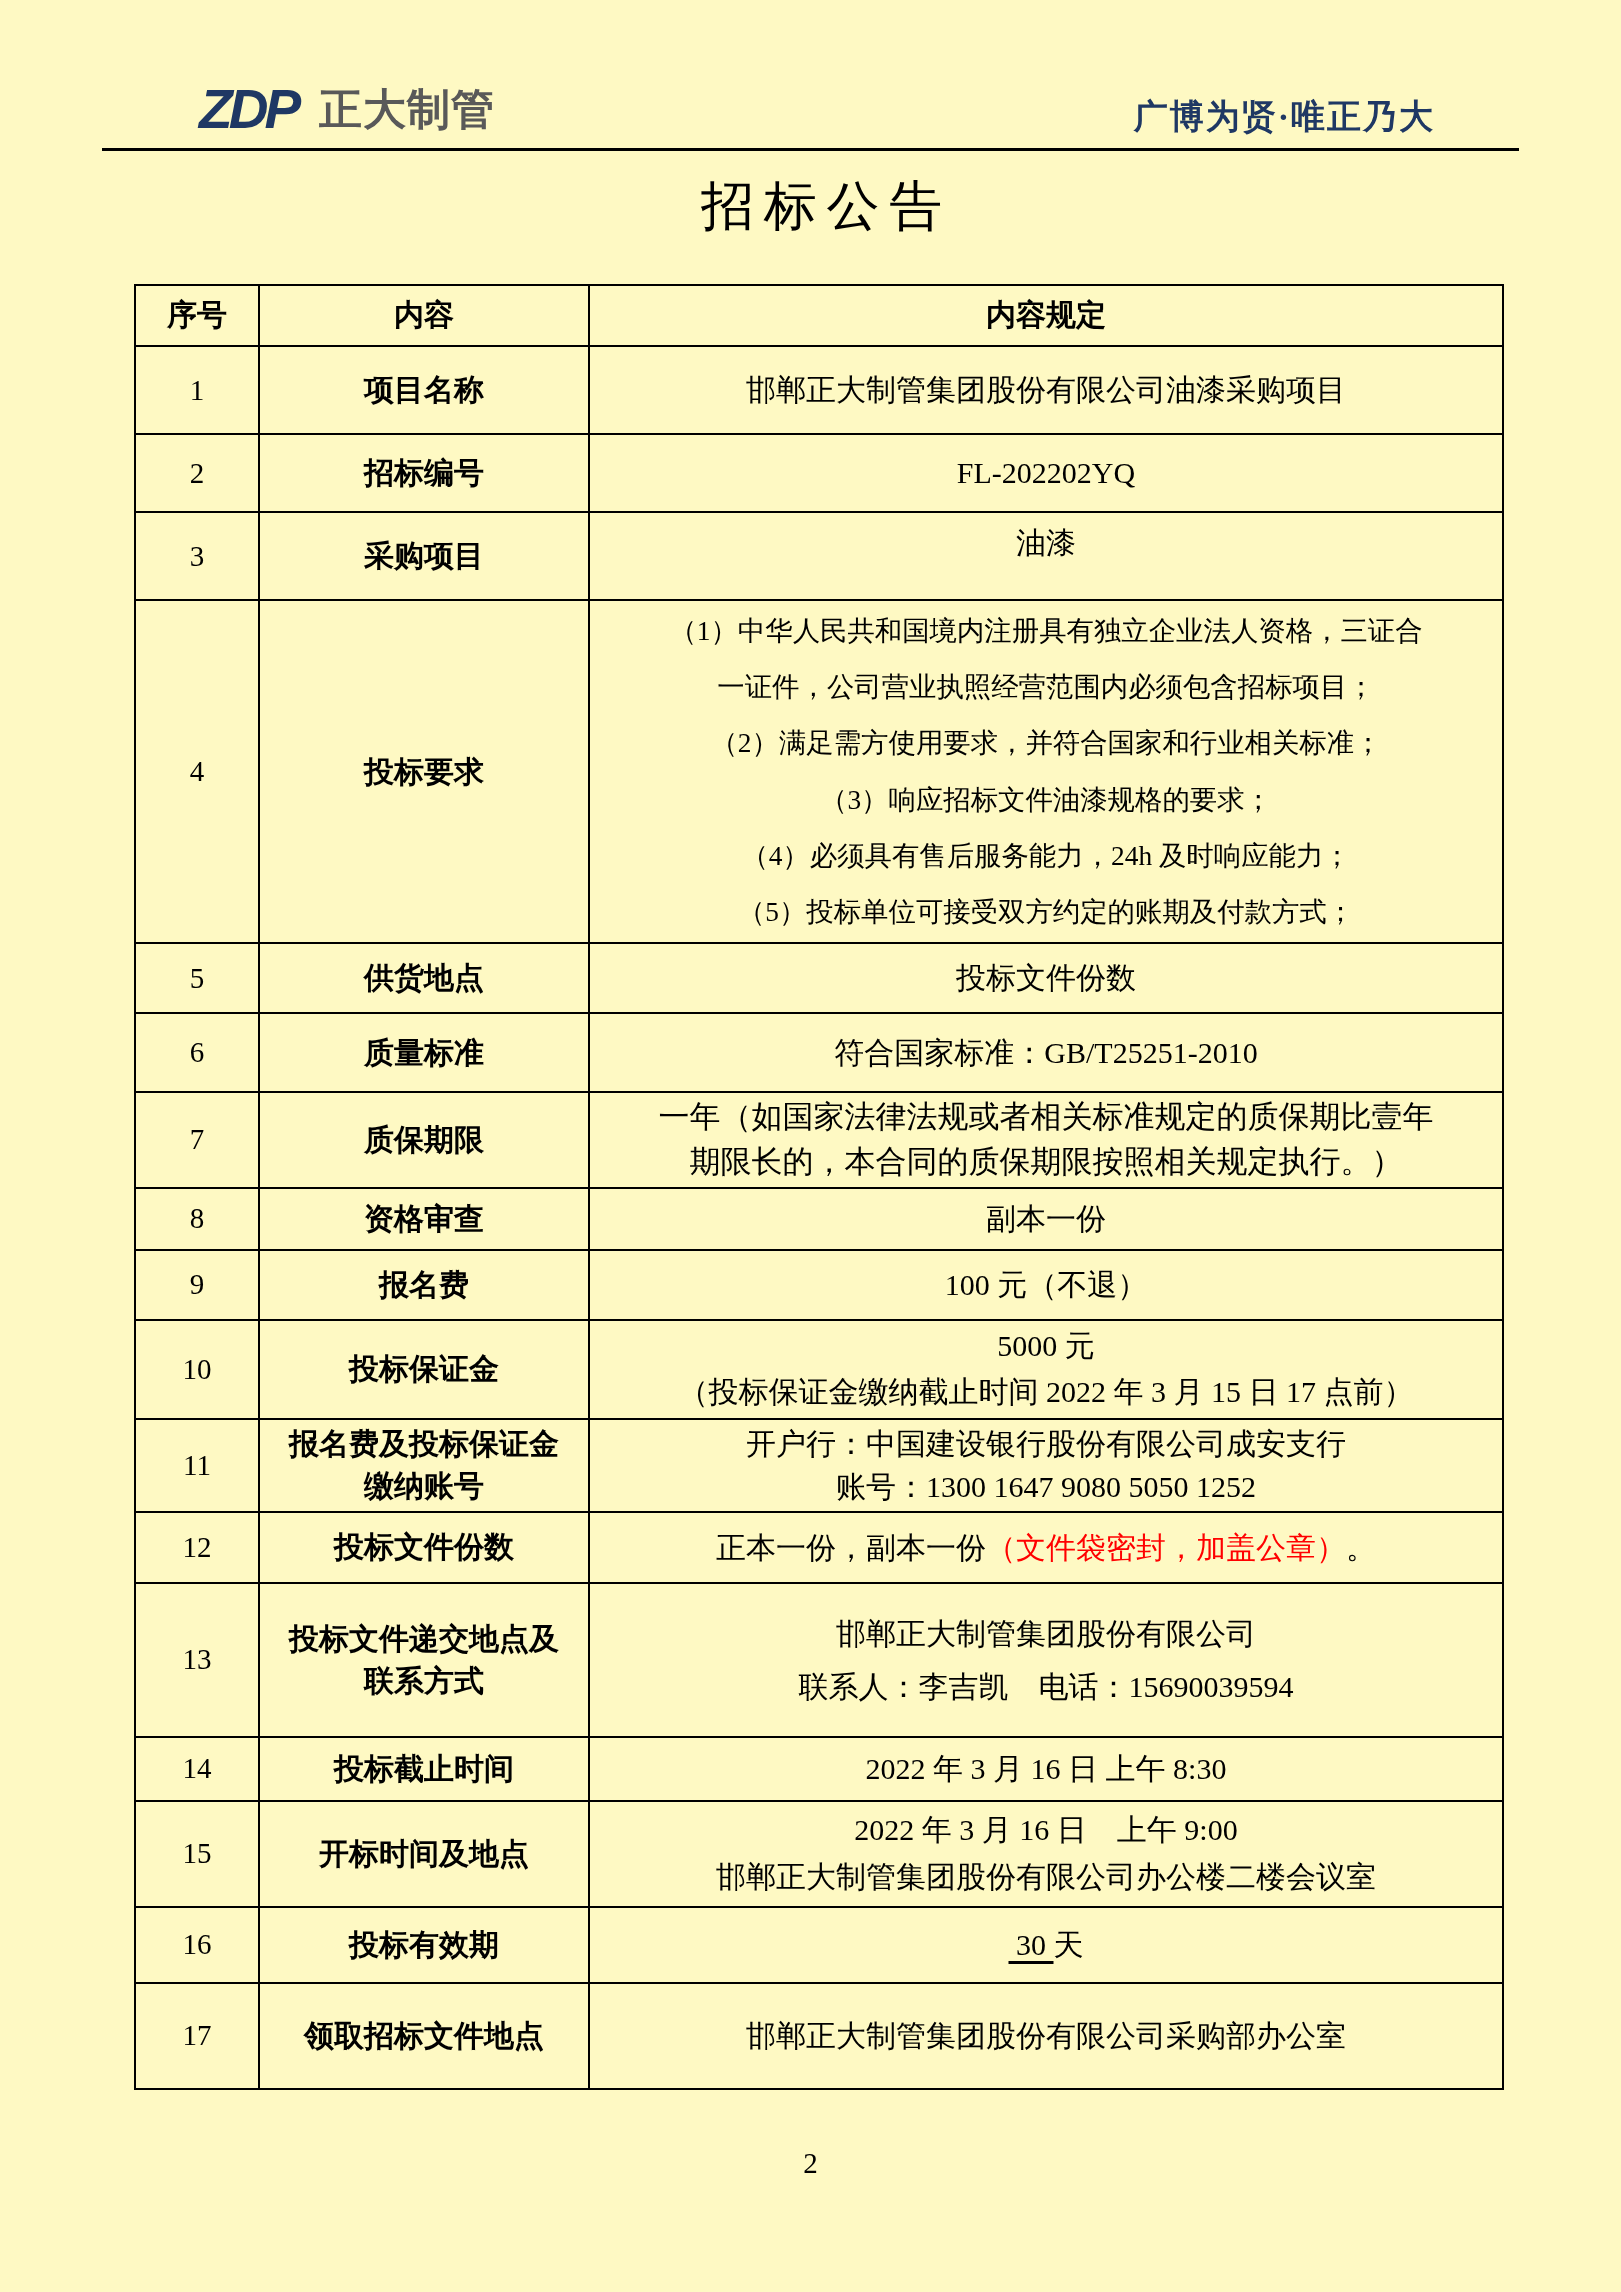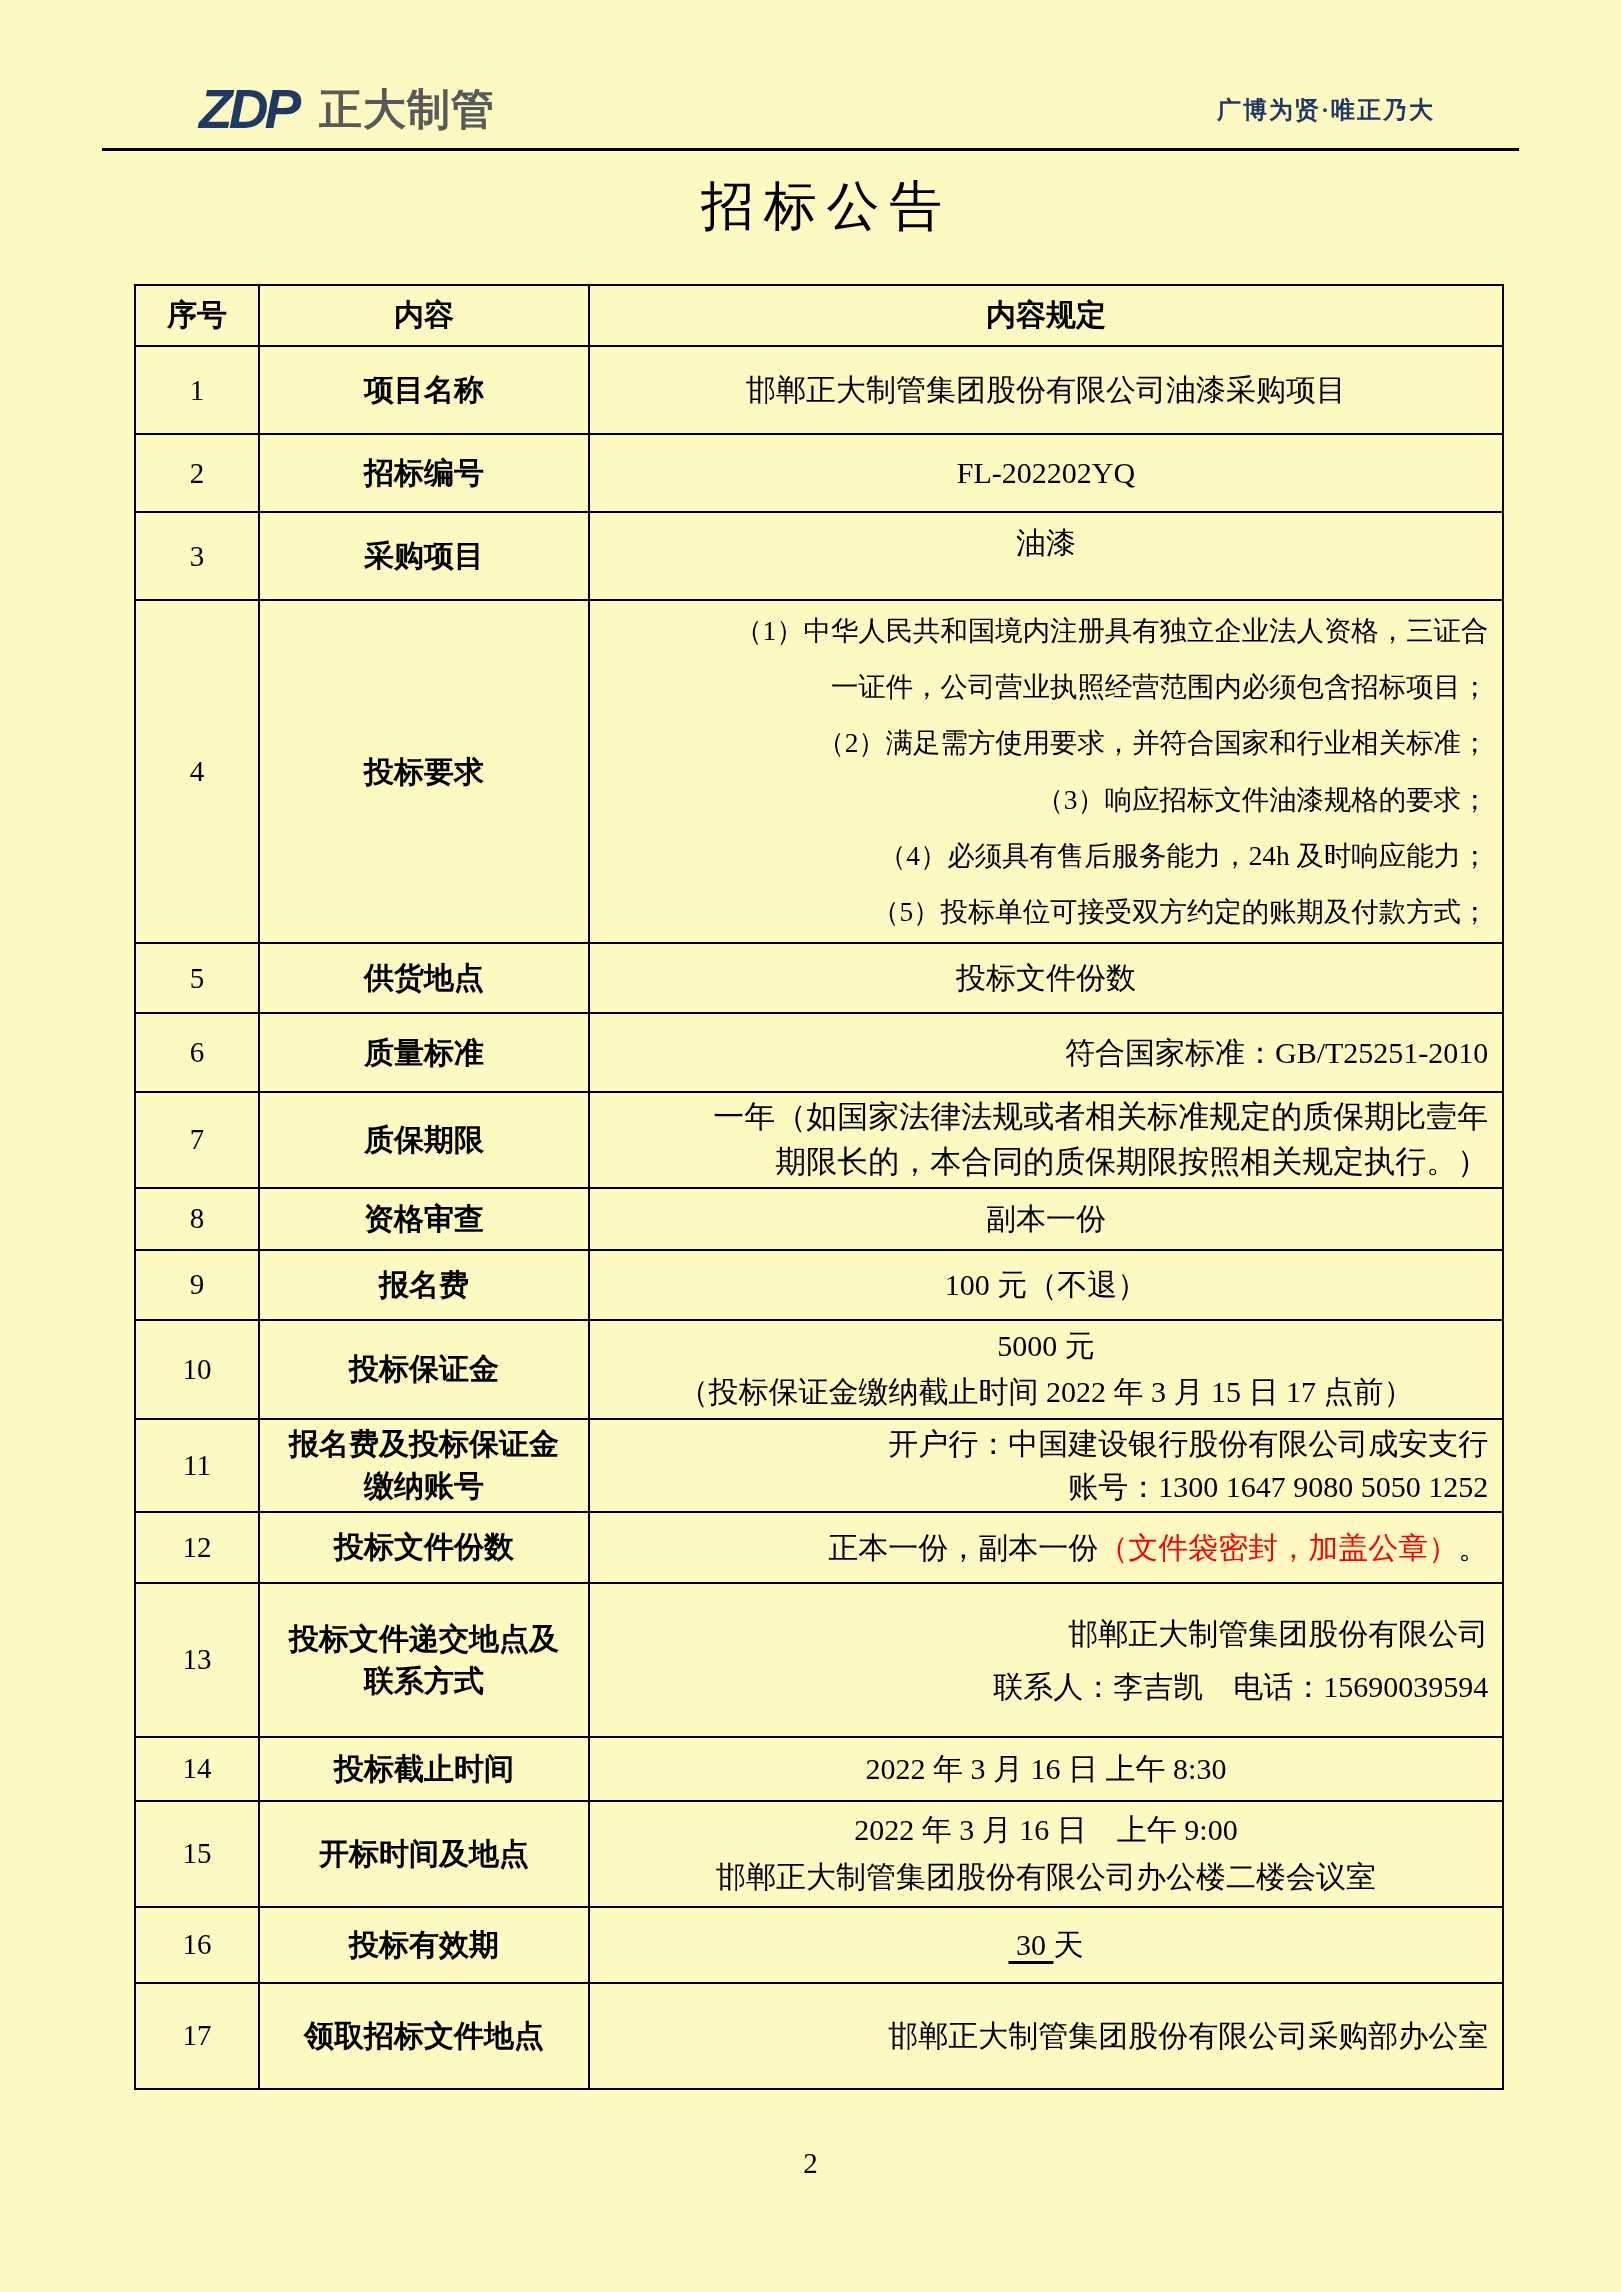--- a/index.html
+++ b/index.html
@@ -4,36 +4,36 @@
 <style>
   html,body{margin:0;padding:0;background:#888;}
   .page{position:relative;width:1621px;height:2293px;background:#fef9c3;overflow:hidden;
         font-family:"Liberation Serif","DejaVu Serif",serif;color:#000;}
   
   .logo{position:absolute;left:199px;top:82px;white-space:nowrap;}
   .zdp{font-family:"Liberation Sans","DejaVu Sans",sans-serif;font-weight:900;font-style:italic;
        font-size:55px;line-height:1;color:#1F3864;letter-spacing:-3.9px;display:inline-block;vertical-align:middle;}
   .zh{font-family:"Liberation Sans","DejaVu Sans",sans-serif;font-weight:bold;font-size:43px;line-height:1;
       color:#595959;display:inline-block;vertical-align:middle;margin-left:17.6px;letter-spacing:1px;}
-  .slogan{position:absolute;right:186px;top:94px;font-size:24px;font-weight:bold;color:#1F3864;letter-spacing:2px;}
+  .slogan{position:absolute;right:186px;top:94px;font-size:34px;font-weight:bold;color:#1F3864;letter-spacing:2px;}
   .rule{position:absolute;left:102px;top:148px;width:1417px;height:2.9px;background:#000;}
   .doc-title{position:absolute;top:155px;left:0;width:100%;text-align:center;font-size:53px;
              font-weight:normal;letter-spacing:9.8px;margin:16px;}
   
   table.main{position:absolute;top:284px;left:134px;width:1369px;border-collapse:collapse;
              table-layout:fixed;border:2.9px solid #000;}
   th,td{border:2px solid #000;vertical-align:middle;padding:4px;}
   thead tr{height:61px;}
   th{font-size:30px;font-weight:bold;text-align:center;border-bottom:2.9px solid #000;}
   td{border-top:2.9px solid #000;border-bottom:2.9px solid #000;}
   td.numc{text-align:center;font-size:29px;}
   td.labelc{text-align:center;font-weight:bold;font-size:30px;white-space:pre-line;line-height:1.4;padding:0 7.8px;border-radius:27px;}
   td.contentc{font-size:30px;padding:2px 13.7px;line-height:1.45;}
   .a-center{text-align:center;}
-  .a-left{text-align:right;}
+  .a-left{text-align:center;}
   .v-top{vertical-align:top;padding-top:7.8px !important;}
   .fs-sm{font-size:27.4px !important;}
   .fs-lg{font-size:31px !important;}
   .lh-xl{line-height:2.05 !important;}
   .lh-md{line-height:1.55 !important;}
   .lh-lg{line-height:1.78 !important;}
   .u{text-decoration:underline;text-underline-offset:5.9px;}
   .page-num{position:absolute;top:2147px;left:0;width:100%;text-align:center;font-size:29px;}
 </style>
 </head>

